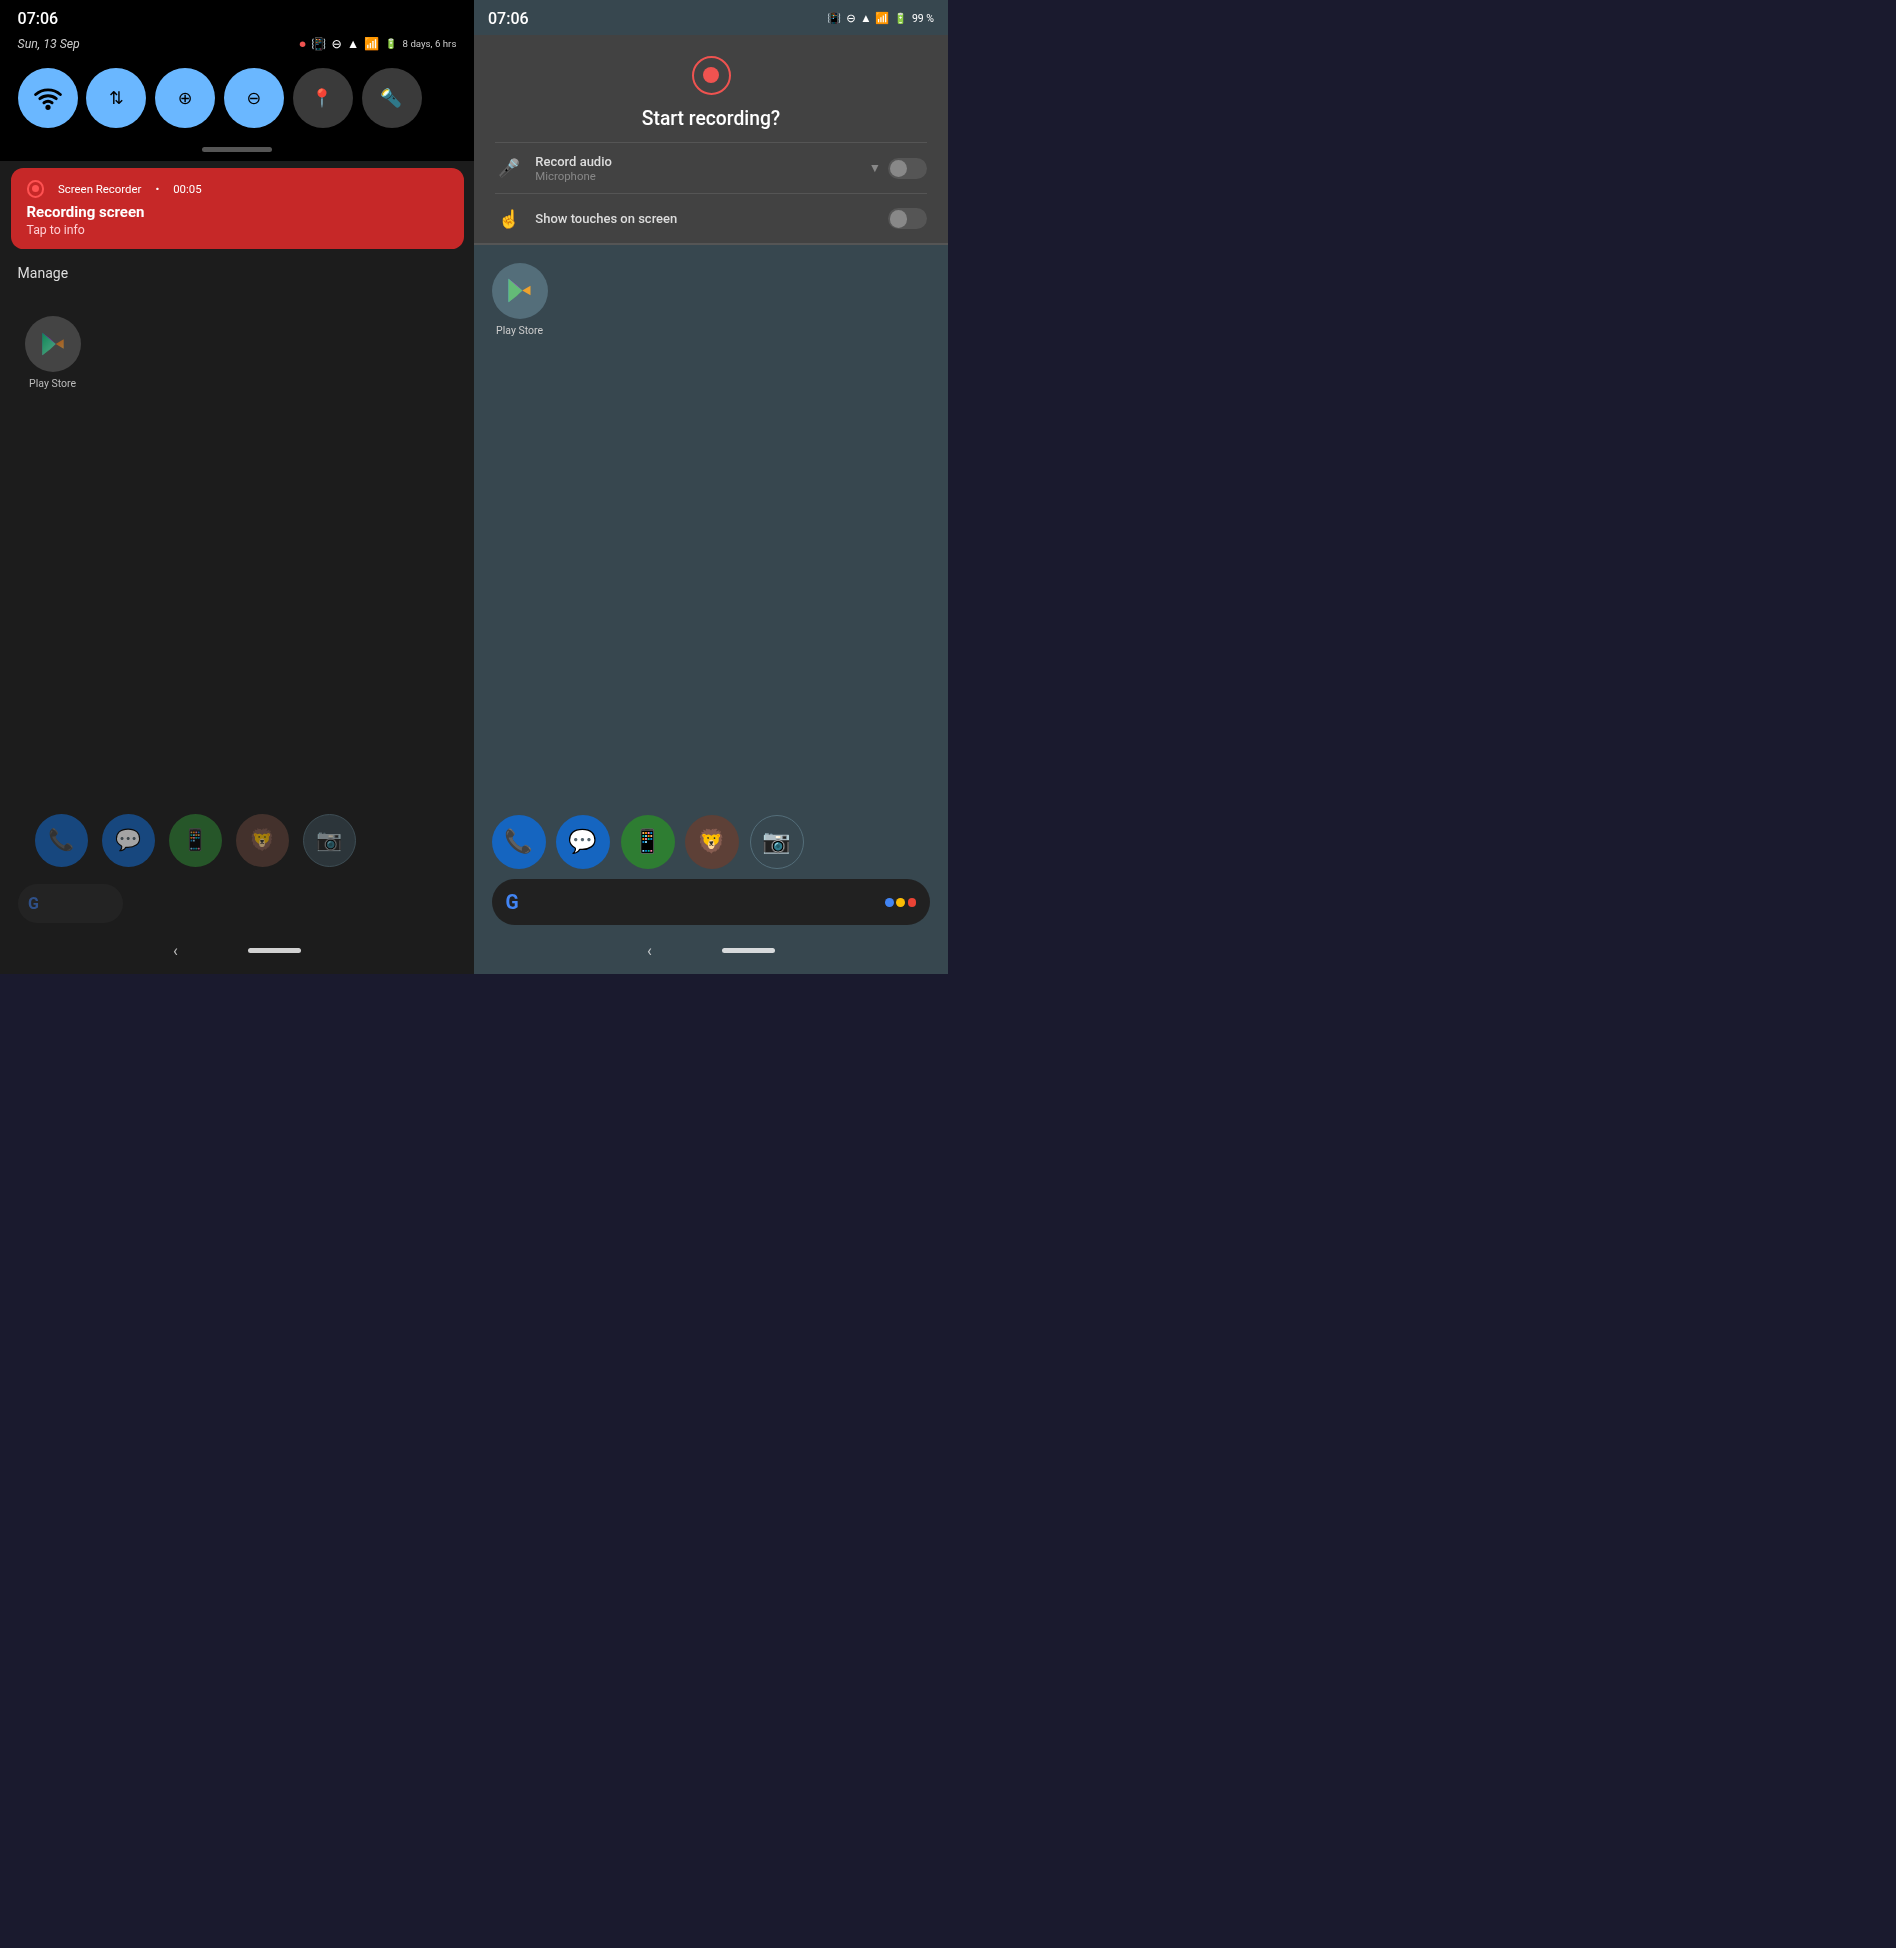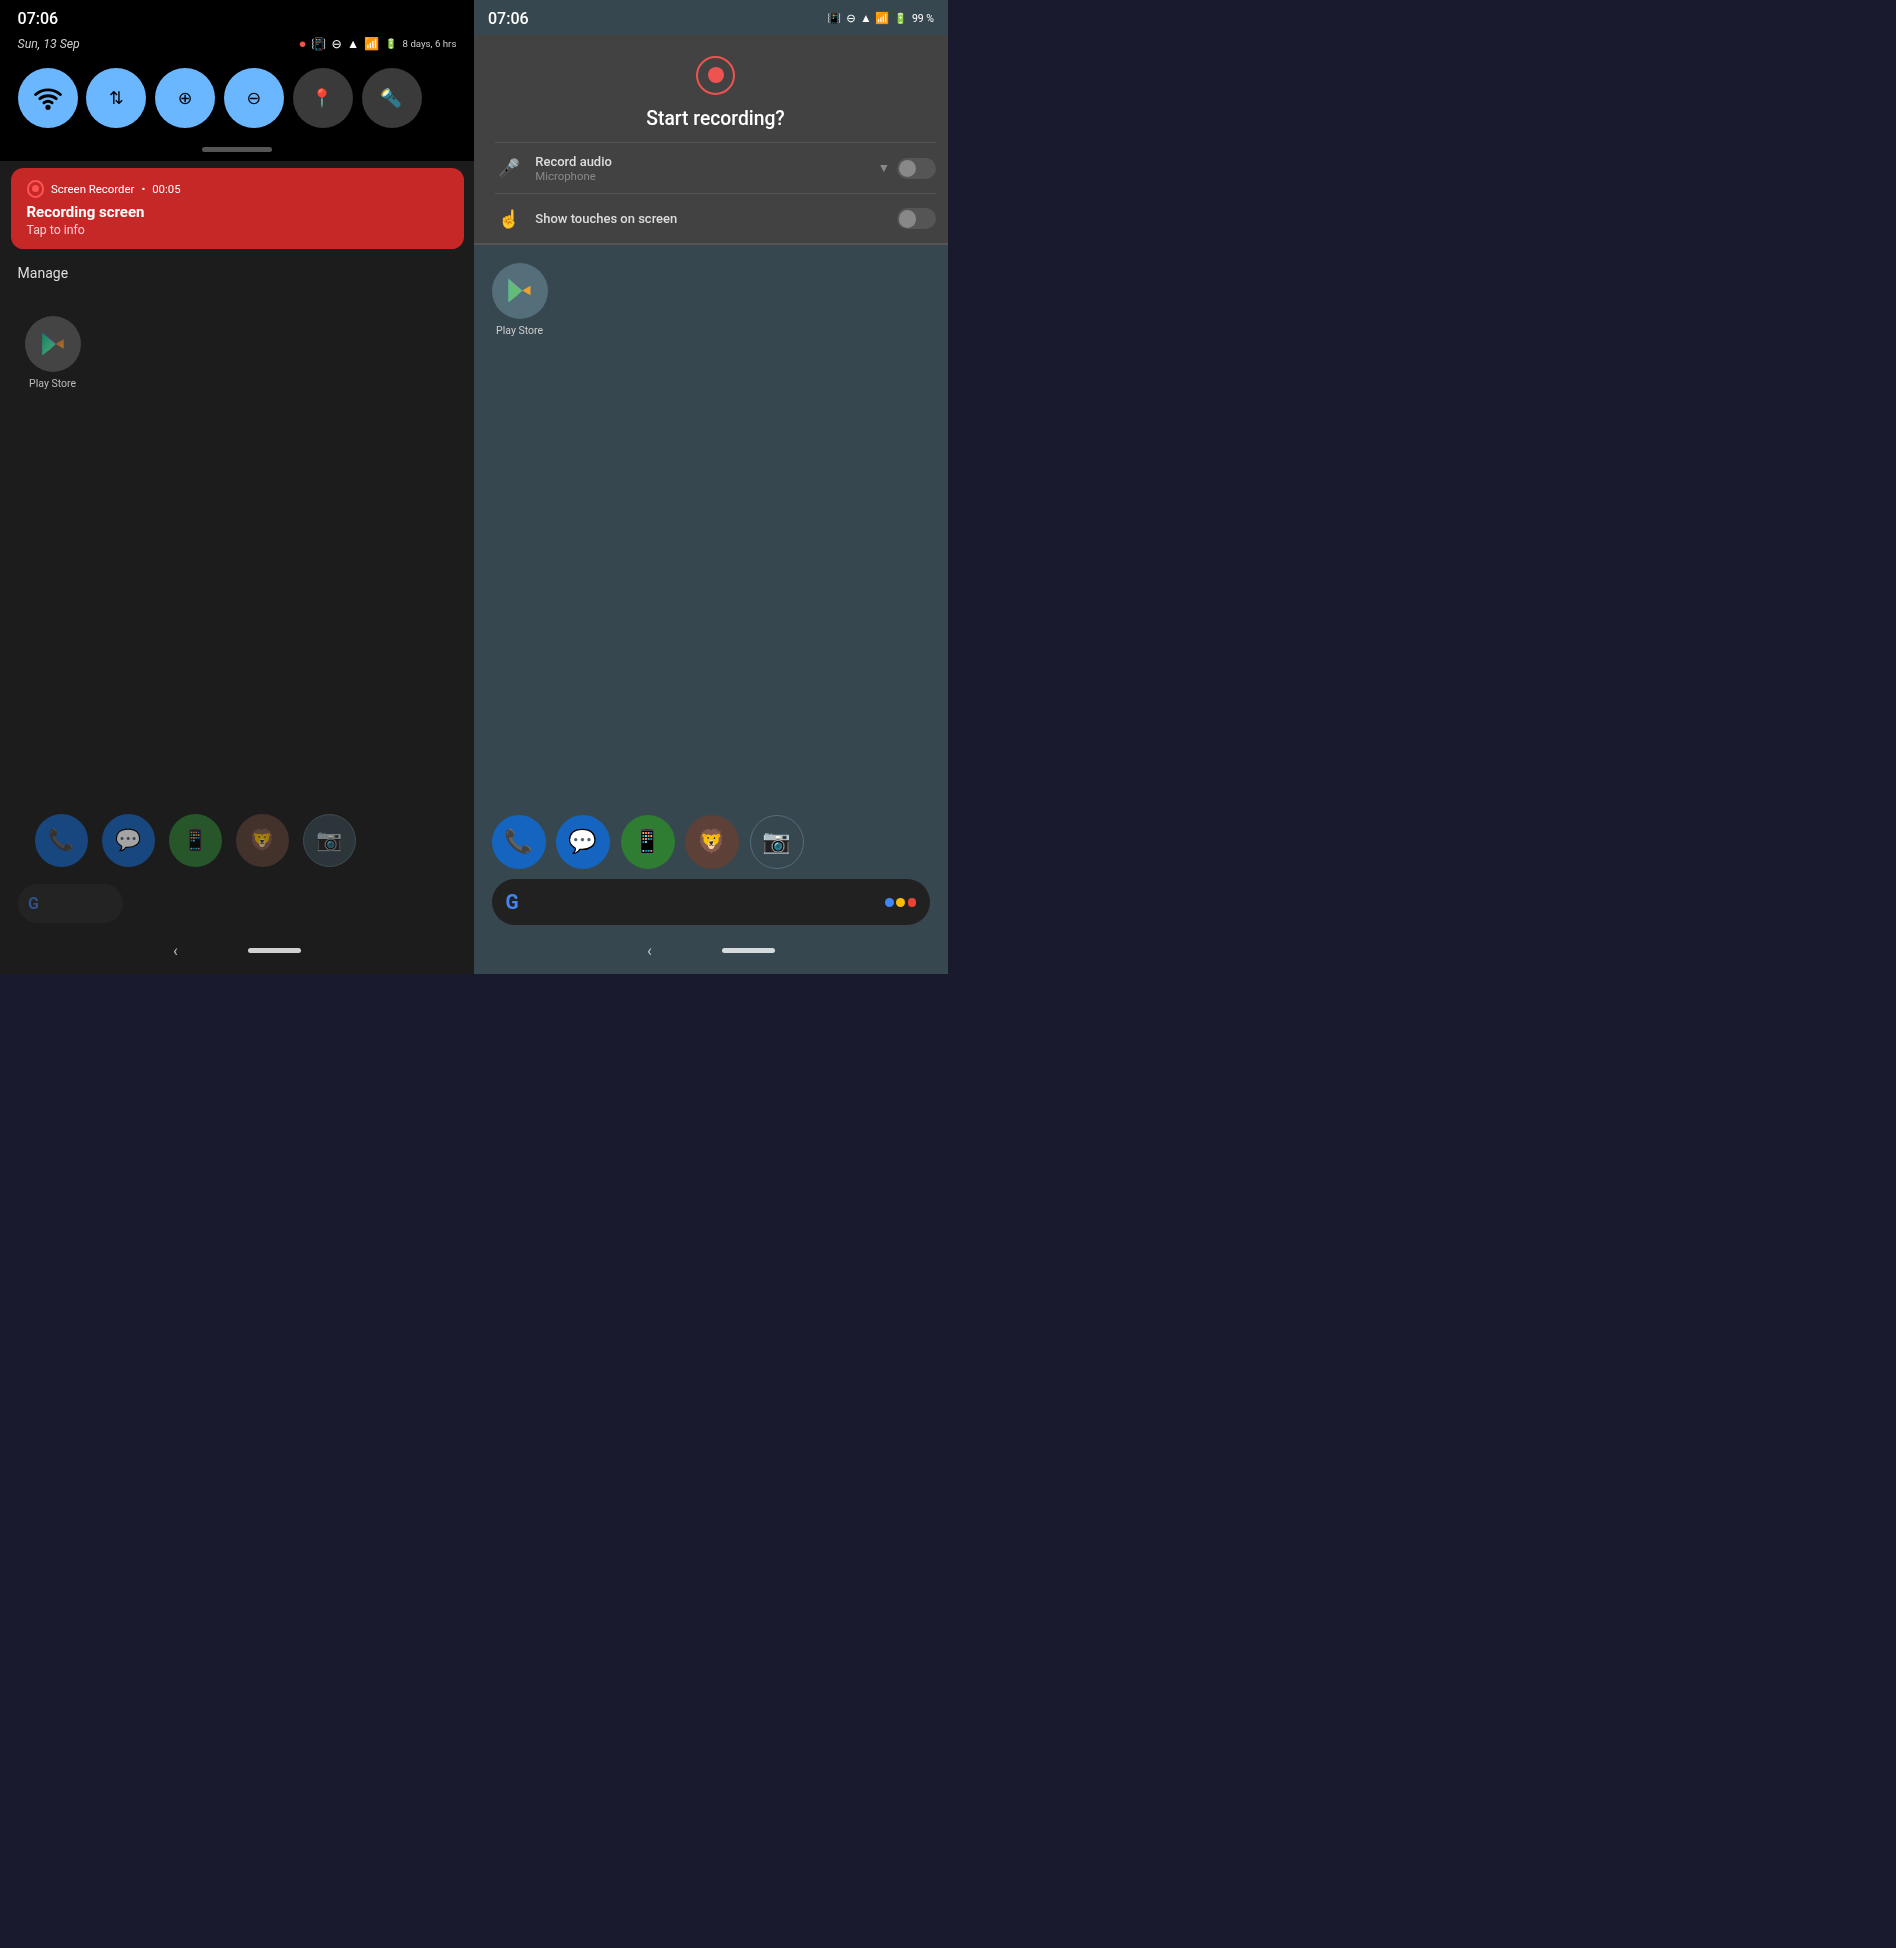--- a/index.html
+++ b/index.html
@@ -112,21 +112,21 @@
     .recording-notification {
       background: #c62828;
       border-radius: 12.3px;
       margin: 7px 10.5px;
       padding: 12.3px 16px;
     }
 
     .rec-header {
       display: flex;
       align-items: center;
-      gap: 7px;
+      gap: 14px;
       color: white;
       font-size: 11.4px;
       margin-bottom: 5.3px;
     }
 
     .rec-icon {
       width: 17.6px;
       height: 17.6px;
       border-radius: 50%;
       border: 2.2px solid #ff5252;
@@ -270,21 +270,21 @@
       display: flex;
       align-items: center;
       gap: 4.4px;
       font-size: 10.5px;
     }
 
     
     .dialog {
       background: #424242;
       margin: 0;
-      padding: 21px 12px 0 21px;
+      padding: 21px 21px 0 21px;
       border-bottom: 0.9px solid #555;
     }
 
     .dialog-icon-row {
       display: flex;
       justify-content: center;
       margin-bottom: 12.3px;
     }
 
     .record-icon-large {

